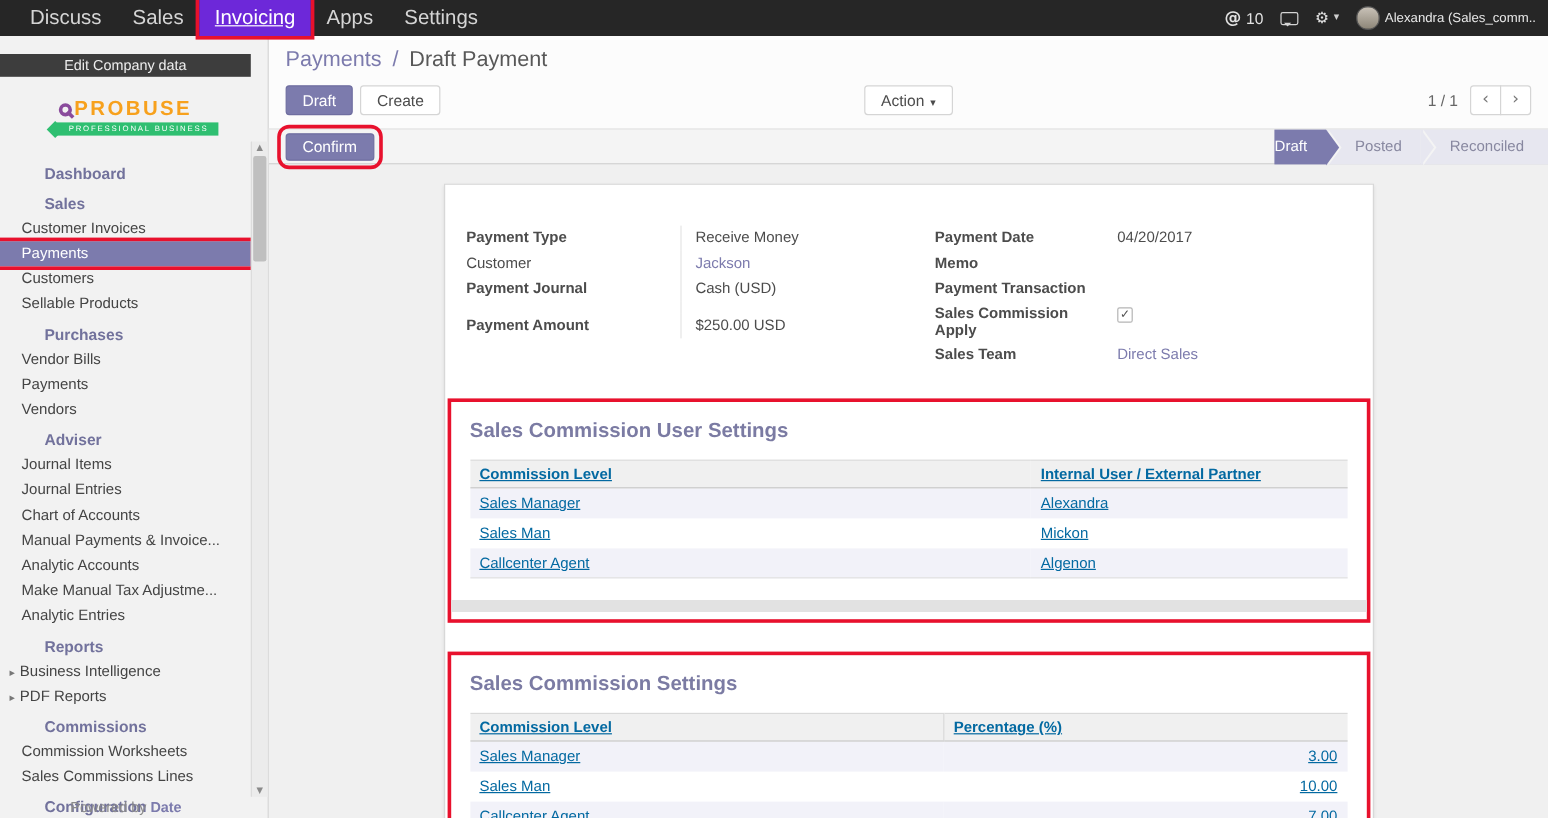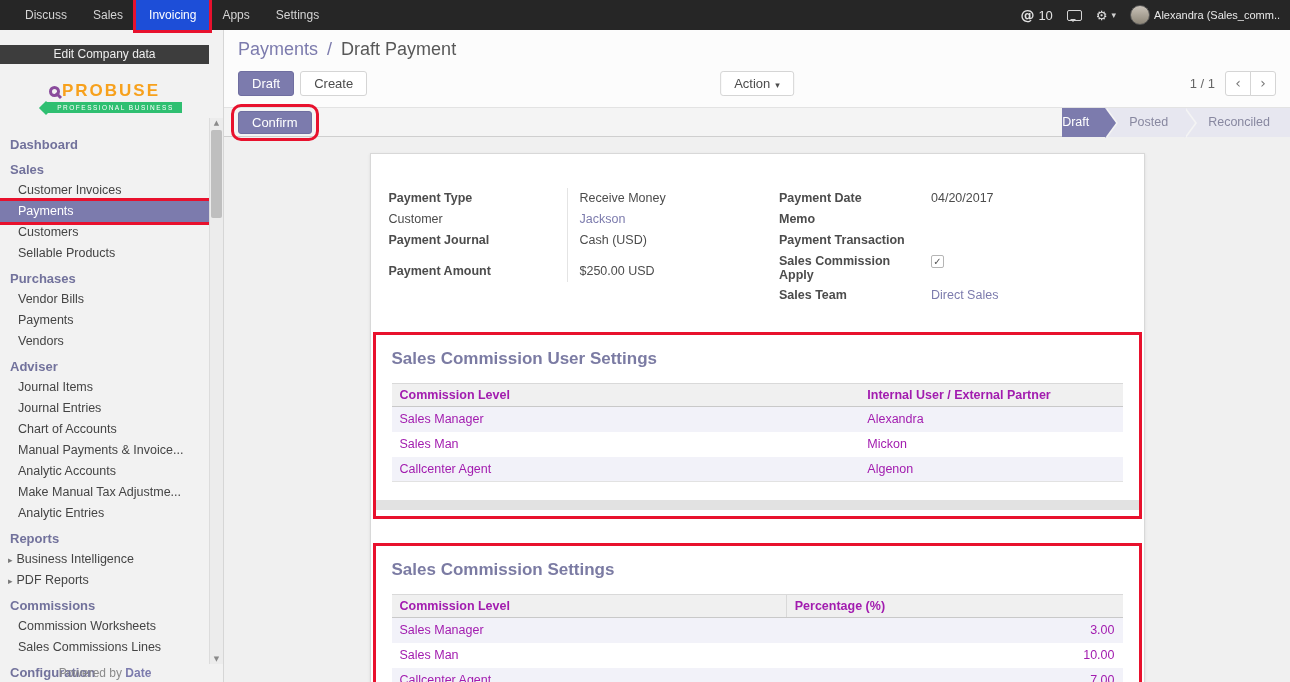--- a/index.html
+++ b/index.html
@@ -14,22 +14,22 @@
   .annot-box { outline:3px solid #e8112d; }
   .annot-offset { outline:3px solid #e8112d; outline-offset:4px; }
 
   
   .topbar {
     height:30px; background:#262626; color:#d5d5d5;
     display:flex; align-items:stretch; justify-content:space-between;
     position:relative; z-index:50;
   }
   .topbar-menus { display:flex; align-items:stretch; padding-left:12px; }
-  .menu-item { padding:0 13px; line-height:30px; font-size:12px; cursor:pointer; color:#d5d5d5; }
-  .menu-item.active { background:#1d4ed8; color:#fff; position:relative; }
+  .menu-item { padding:0 13px; line-height:30px; font-size:17px; cursor:pointer; color:#d5d5d5; }
+  .menu-item.active { background:#6d28d9; color:#fff; position:relative;text-decoration:underline; }
   .topbar-right { display:flex; align-items:center; gap:14px; padding-right:10px; }
   .tb-ico { display:flex; align-items:center; gap:4px; color:#e2e2e2; cursor:pointer; }
   .at-icon { font-weight:bold; font-size:14px; }
   .chat-icon { width:15px; height:11px; border:1.5px solid #d5d5d5; border-radius:2px; position:relative; display:inline-block; }
   .chat-icon::after { content:""; position:absolute; left:2px; bottom:-5px; border:3px solid transparent; border-top-color:#d5d5d5; }
   .caret-sm { font-size:9px; color:#cfcfcf; }
   .avatar { width:20px; height:20px; border-radius:50%; background:linear-gradient(180deg,#c9c2b8,#8d8678); border:1px solid #555; }
   .user-name { font-size:11px; color:#e8e8e8; white-space:nowrap; }
 
   
@@ -48,21 +48,21 @@
   .logo-row { display:flex; align-items:center; }
   .magnifier { width:11px; height:11px; border:3px solid #8a4b9c; border-radius:50%; position:relative; margin-right:2px; }
   .magnifier::after { content:""; position:absolute; width:3px; height:7px; background:#8a4b9c; right:-3px; bottom:-5px; transform:rotate(-45deg); }
   .brand { font-weight:bold; font-size:17px; letter-spacing:2px; color:#f7a11d; }
   .tagline-row { display:flex; align-items:center; margin-top:1px; margin-left:14px; }
   .cube { width:10px; height:10px; background:#2fbf71; transform:rotate(45deg); margin-right:-4px; z-index:2; }
   .tagline { background:#2fbf71; color:#fff; font-size:6.5px; letter-spacing:1.5px; padding:2px 8px 2px 10px; }
 
   .side-nav { margin-top:2px; }
   .side-heading { height:20px; line-height:20px; padding-left:10px; margin-top:5px;
-    color:#72729c; font-weight:bold; font-size:13px; cursor:pointer; }
+    color:#72729c; font-weight:bold; font-size:13px; cursor:pointer;margin-left:27px; }
   .side-link { height:21px; line-height:21px; padding-left:18px; font-size:12.5px; color:#444; cursor:pointer; white-space:nowrap; }
   .side-link.selected { background:#7c7bad; color:#fff; }
   .side-link .caret { font-size:9px; color:#777; margin-left:-10px; margin-right:4px; }
 
   .side-scrollbar { position:absolute; top:88px; bottom:18px; right:0; width:14px;
     background:#ececec; border-left:1px solid #dcdcdc; }
   .sb-arrow { position:absolute; left:0; width:13px; text-align:center; font-size:7px; color:#8a8a8a; }
   .sb-up { top:1px; } .sb-down { bottom:1px; }
   .sb-thumb { position:absolute; top:12px; left:1px; width:11px; height:88px; background:#bfbfbf; border-radius:2px; cursor:grab; }
 
@@ -128,21 +128,21 @@
   .fgroup.left .fvalue { border-left:1px solid #e4e4e4; }
   .fvalue a, .link { color:#7c7bad; text-decoration:none; cursor:pointer; }
   .row-gap { height:10px; }
   .checkbox { width:13px; height:13px; border:1px solid #b5b5b5; border-radius:2px; background:#fff;
     display:inline-flex; align-items:center; justify-content:center; font-size:10px; color:#555; cursor:pointer; }
 
   
   .section { border:3px solid #e8112d; margin:26px -16px 0 -16px; padding:12px 16px 4px; }
   .section.second { margin-top:24px; padding-bottom:24px; }
   .section-title { font-size:17px; font-weight:bold; color:#7b7ba3; margin:2px 0 14px; }
-  table.olist { width:100%; border-collapse:collapse; font-size:12.5px; color:#a21caf; }
+  table.olist { width:100%; border-collapse:collapse; font-size:12.5px; color:#0369a1;text-decoration:underline; }
   table.olist th { background:#f0f0f0; border-top:1px solid #d9d9d9; border-bottom:1px solid #c9c9c9;
     font-weight:bold; text-align:left; padding:4px 8px; height:23px; }
   table.olist td { padding:5px 8px; height:25px; }
   table.olist tr.odd td { background:#f2f2f9; }
   table.olist tr:last-child td { border-bottom:1px solid #e2e2e2; }
   .col-divider { border-left:1px solid #d9d9d9; }
   .num { text-align:right; }
   .t1-c1 { width:64%; } .t1-c2 { width:36%; }
   .t2-c1 { width:54%; } .t2-c2 { width:46%; }
   .strip { height:10px; background:#e2e2e2; margin:18px -16px 2px; }

